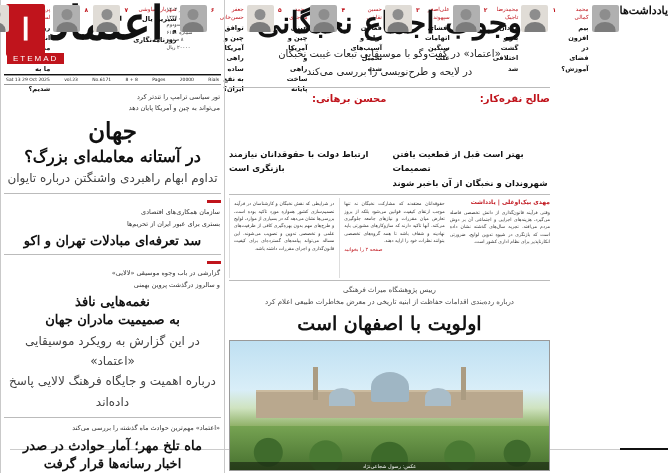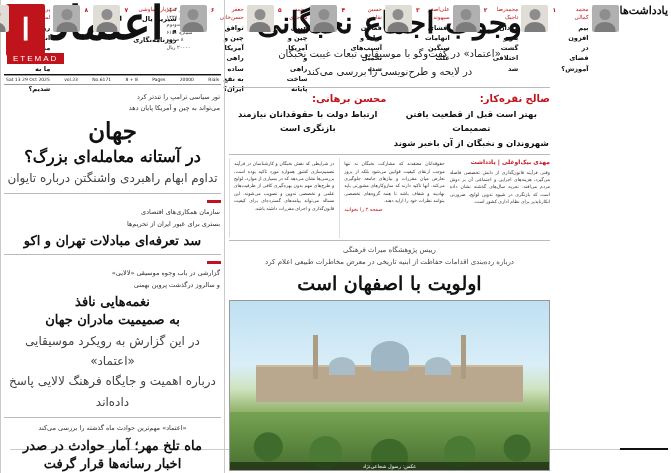--- a/index.html
+++ b/index.html
@@ -180,21 +180,21 @@
     border-top: 1px solid #bbb;
     border-bottom: 1px solid #bbb;
     padding: 3px 0;
     margin-top: 2px;
   }
   .brief { flex: 1; }
   .brief-byline {
     font-size: 10px; color: #c0141c; font-weight: bold; text-align: right; line-height: 1.6;
   }
   .brief-text {
-    font-size: 8.5px; color: #111; line-height: 1.75; text-align: center; font-weight: bold;
+    font-size: 8.5px; color: #111; line-height: 1.75; text-align: left; font-weight: bold; margin-top: 40px;
   }
   .colsbox {
     display: flex;
     flex-direction: row-reverse;
     gap: 5px;
     padding: 3px 0 2px 0;
     border-bottom: 1px solid #bbb;
     height: 86px;
   }
   .minicol {
@@ -372,21 +372,21 @@
 
       <div class="kicker" style="white-space:pre-line">گزارشی در باب وجوه موسیقی «لالایی»
 و سالروز درگذشت پروین بهمنی</div>
       <div class="head-md">نغمه‌هایی نافذ</div>
       <div class="head-md">به صمیمیت مادران جهان</div>
       <div class="sub-small" style="white-space:pre-line">در این گزارش به رویکرد موسیقایی «اعتماد»
 درباره اهمیت و جایگاه فرهنگ لالایی پاسخ داده‌اند</div>
 
       <hr class="hr-thin">
 
-      <div class="kicker" style="text-align:center">«اعتماد» مهم‌ترین حوادث ماه گذشته را بررسی می‌کند</div>
+      <div class="kicker" style="text-align:right">«اعتماد» مهم‌ترین حوادث ماه گذشته را بررسی می‌کند</div>
       <div class="head-md">ماه تلخ مهر؛ آمار حوادث در صدر</div>
       <div class="head-md">اخبار رسانه‌ها قرار گرفت</div>
     </div>
   </div>
 
   <div class="col-center">
     <div class="lead-head">وجوب اجماع نخبگانی</div>
     <div class="lead-sub" style="white-space:pre-line">«اعتماد» در گفت‌وگو با موسیقایی تبعات غیبت نخبگان
 در لایحه و طرح‌نویسی را بررسی می‌کند</div>
 

